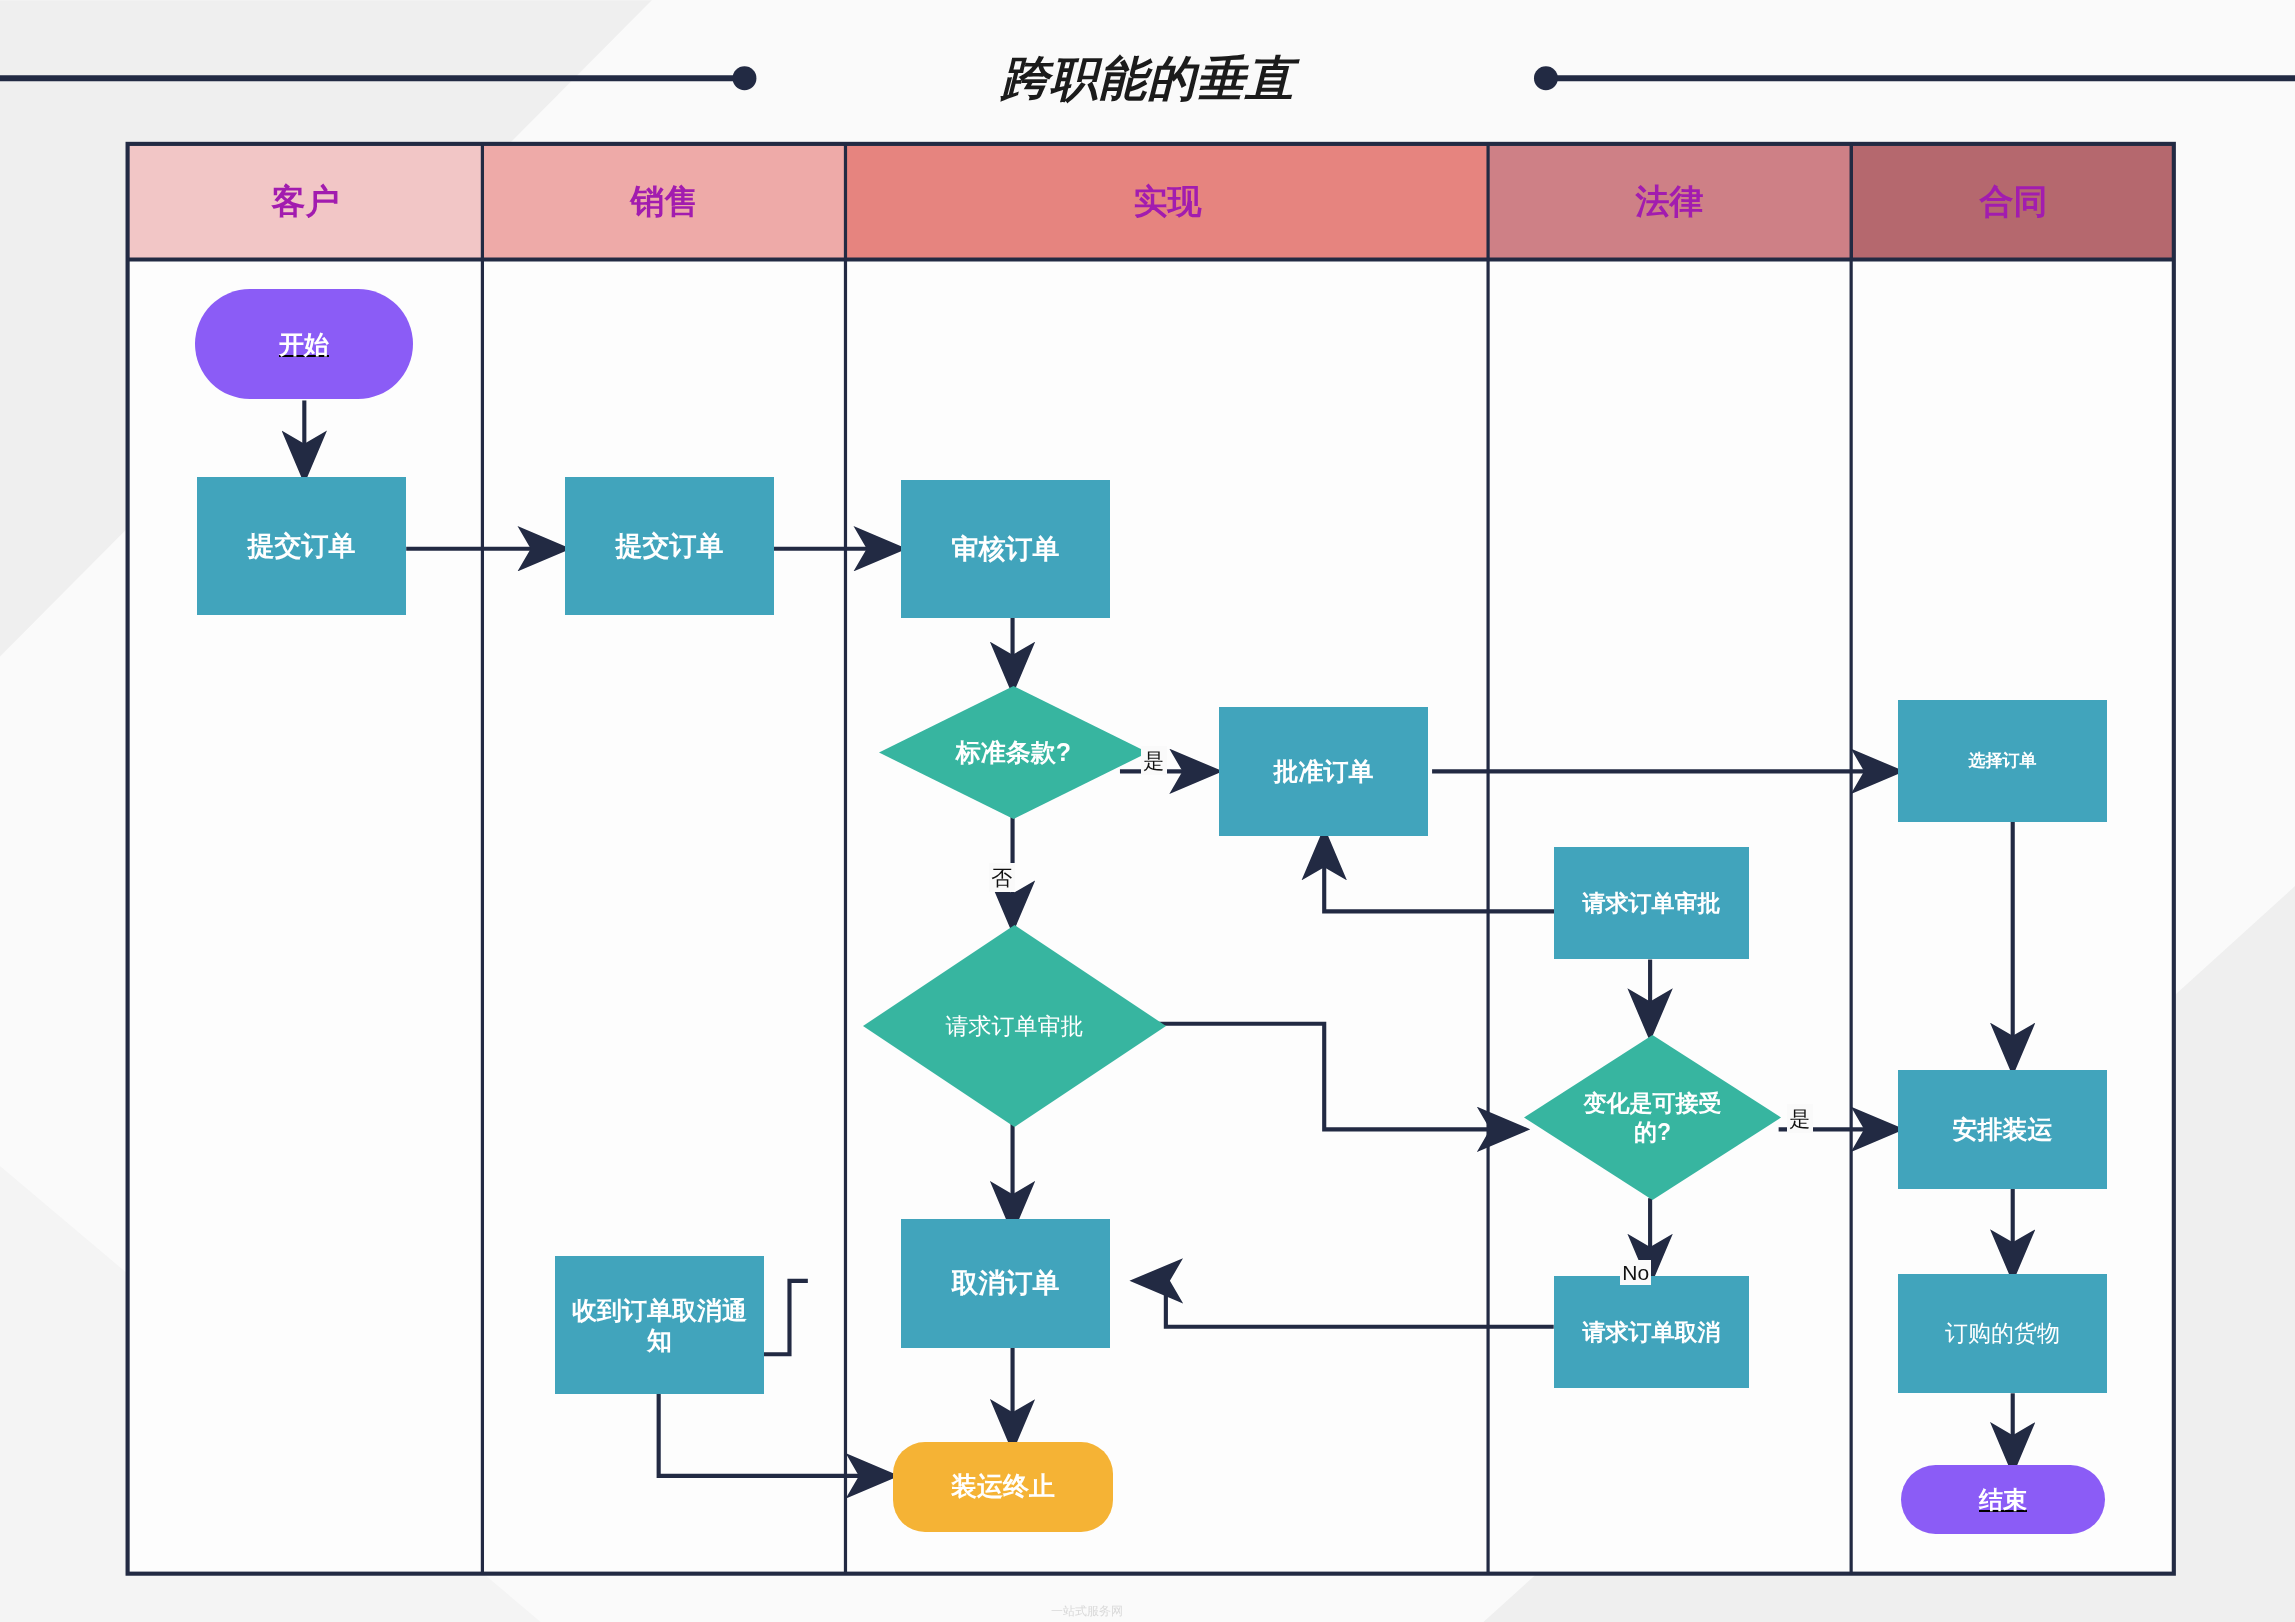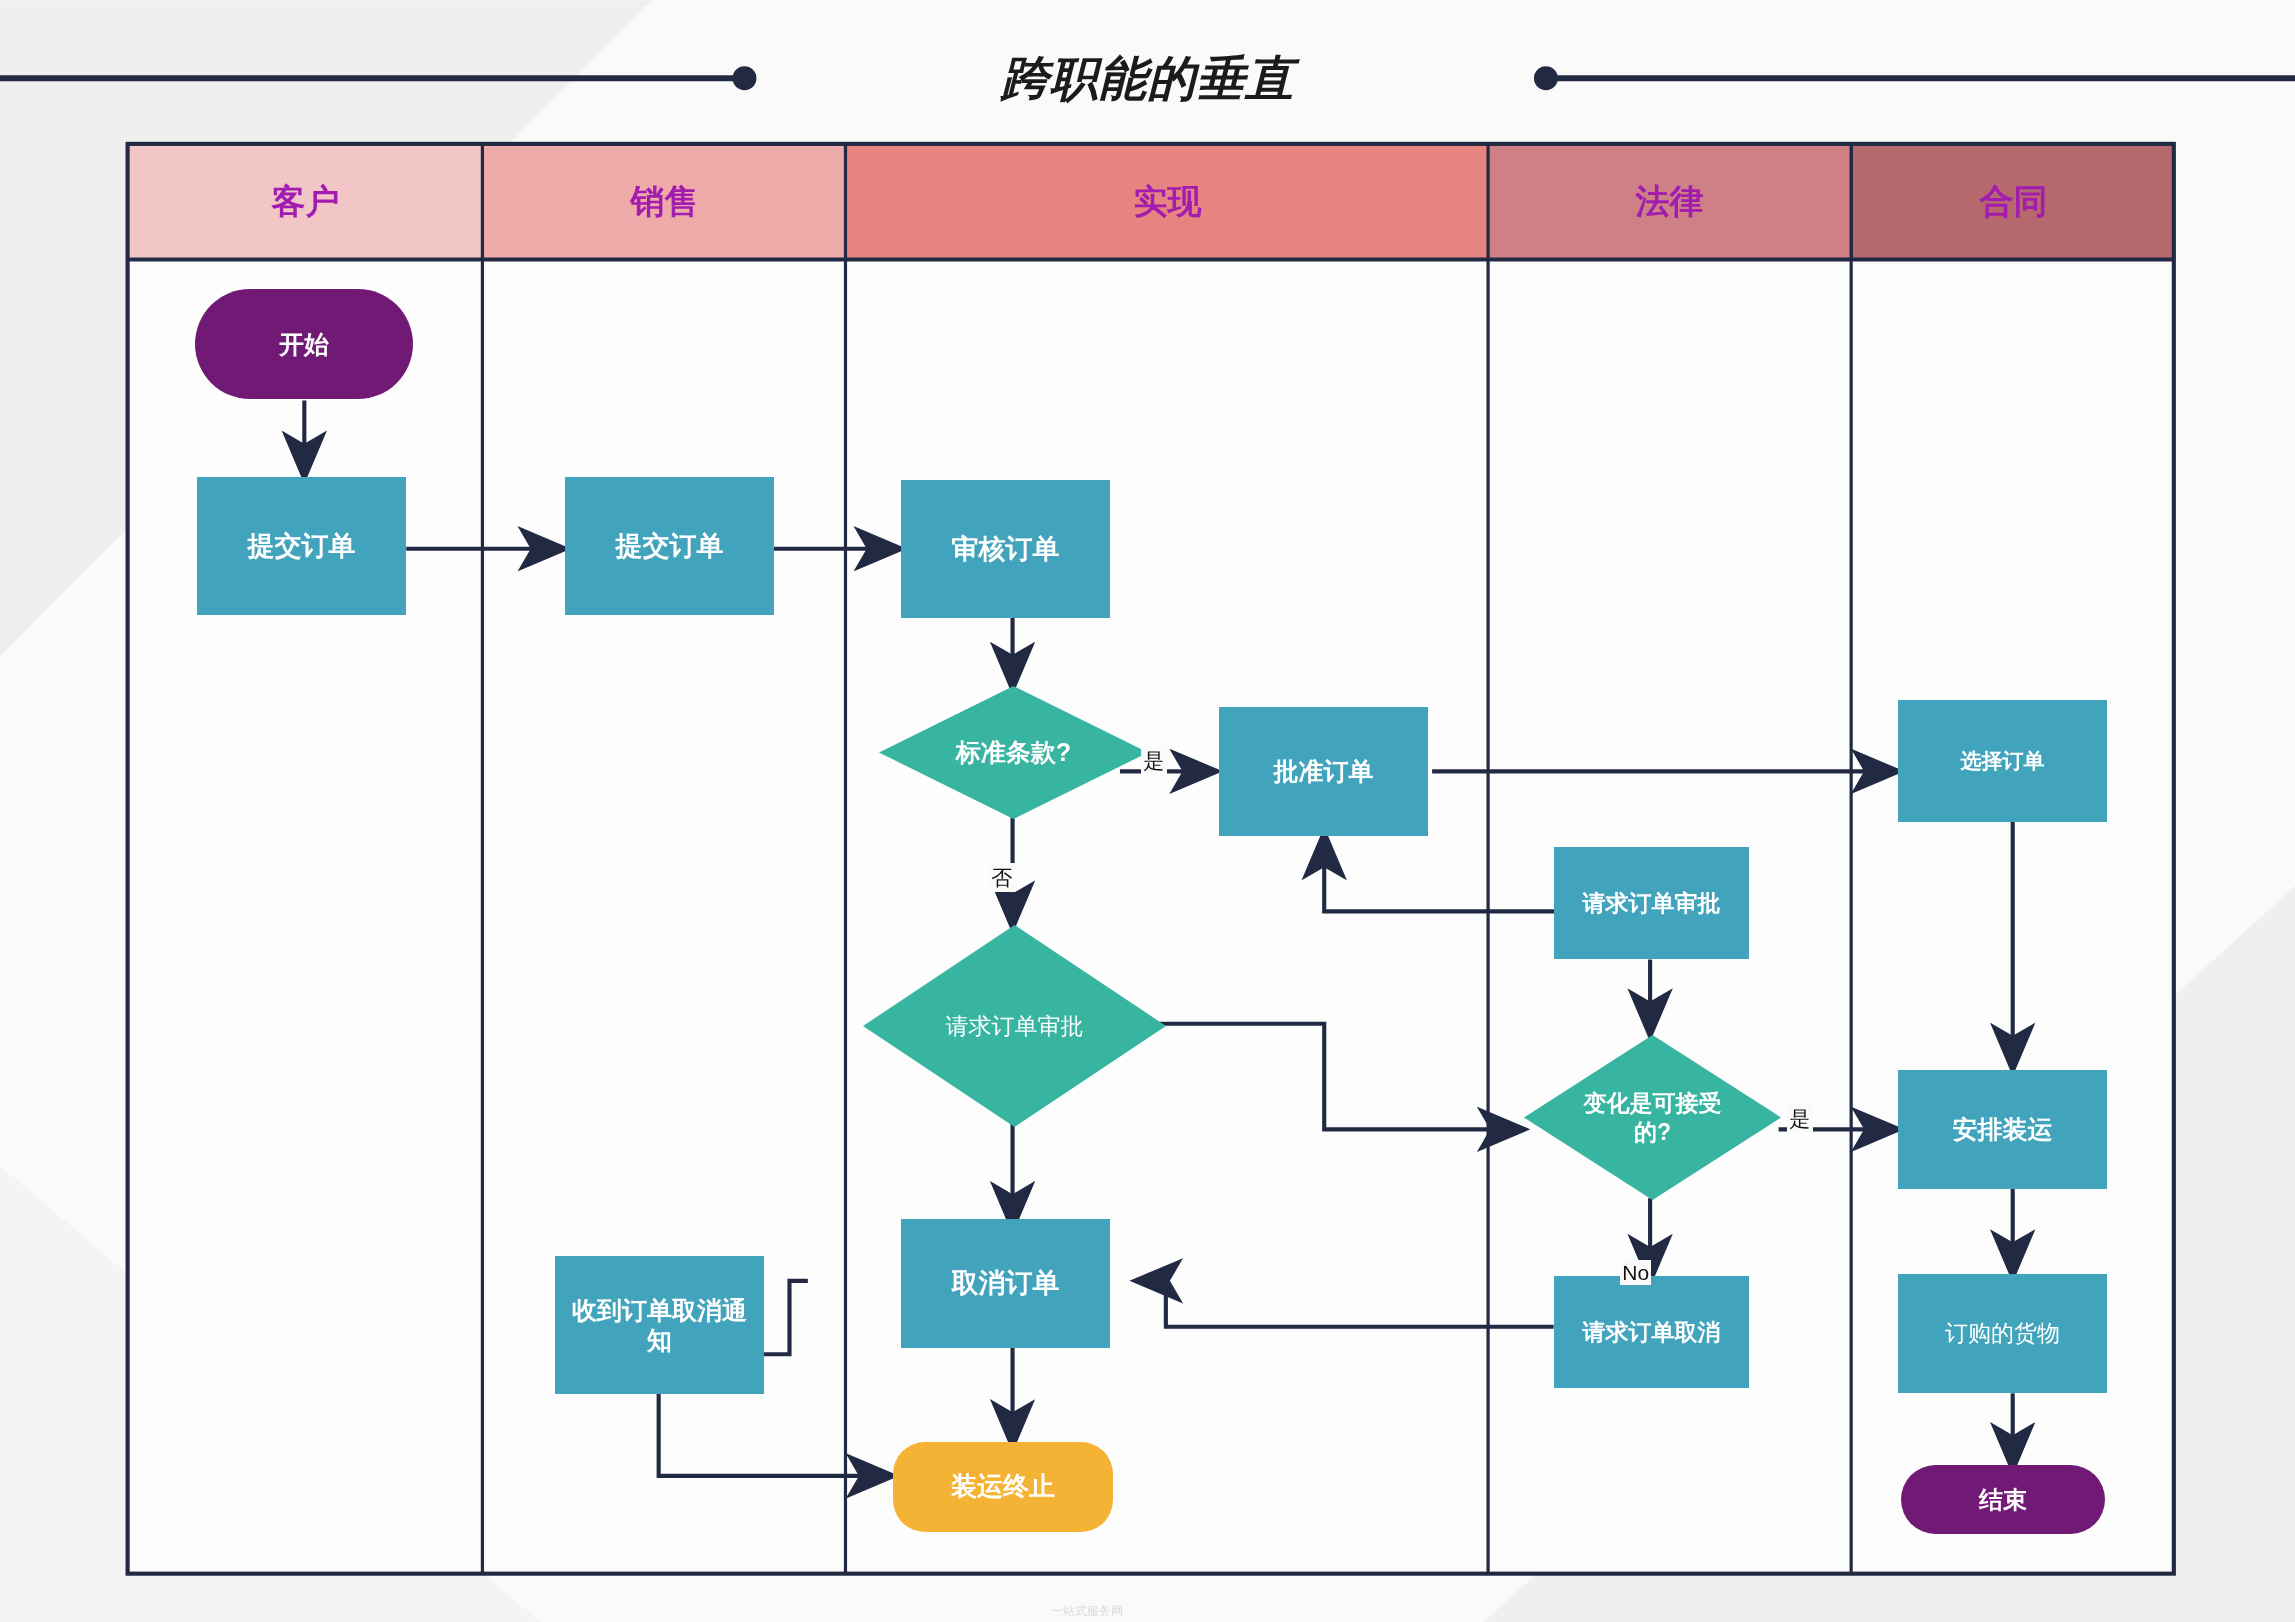--- a/index.html
+++ b/index.html
@@ -43,21 +43,21 @@
     position:absolute;z-index:5;
     display:flex;align-items:center;justify-content:center;
     text-align:center;box-sizing:border-box;
   }
   .node .lbl{
     color:#FFFFFF;font-weight:bold;line-height:1.22;
     font-family:"Liberation Sans","DejaVu Sans",sans-serif;
     padding:0 4.6px;
   }
   .node.process{background:#41A4BC;}
-  .node.terminator{background:#701a75;border-radius:4591px;}
+  .node.terminator{background:#8b5cf6;border-radius:4591px;text-decoration:underline;}
   .node.terminator-round{background:#F5B335;border-radius:32px;}
   .node.decision .lbl{position:relative;z-index:2;}
   .node.decision .dia{
     position:absolute;left:0;top:0;width:100%;height:100%;
     background:#37B5A0;z-index:1;
     clip-path:polygon(50% 0%,100% 50%,50% 100%,0% 50%);
   }
   .node.thin .lbl{font-weight:normal;}
 
   
@@ -199,21 +199,21 @@
   </div>
   <div class="node decision" style="left:1524px;top:1035px;width:257px;height:165px;">
     <span class="dia"></span>
     <span class="lbl" style="font-size:23px;max-width:147px;">变化是可接受的?</span>
   </div>
   <div class="node process" style="left:1554px;top:1276px;width:195px;height:112px;">
     <span class="lbl" style="font-size:23px;">请求订单取消</span>
   </div>
 
   <div class="node process" style="left:1898px;top:700px;width:209px;height:122px;">
-    <span class="lbl" style="font-size:21px;">选择订单</span>
+    <span class="lbl" style="font-size:17px;">选择订单</span>
   </div>
   <div class="node process" style="left:1898px;top:1070px;width:209px;height:119px;">
     <span class="lbl" style="font-size:25px;">安排装运</span>
   </div>
   <div class="node process thin" style="left:1898px;top:1274px;width:209px;height:119px;">
     <span class="lbl" style="font-size:23px;font-weight:normal;">订购的货物</span>
   </div>
   <div class="node terminator" style="left:1901px;top:1465px;width:204px;height:69px;">
     <span class="lbl" style="font-size:24px;">结束</span>
   </div>

